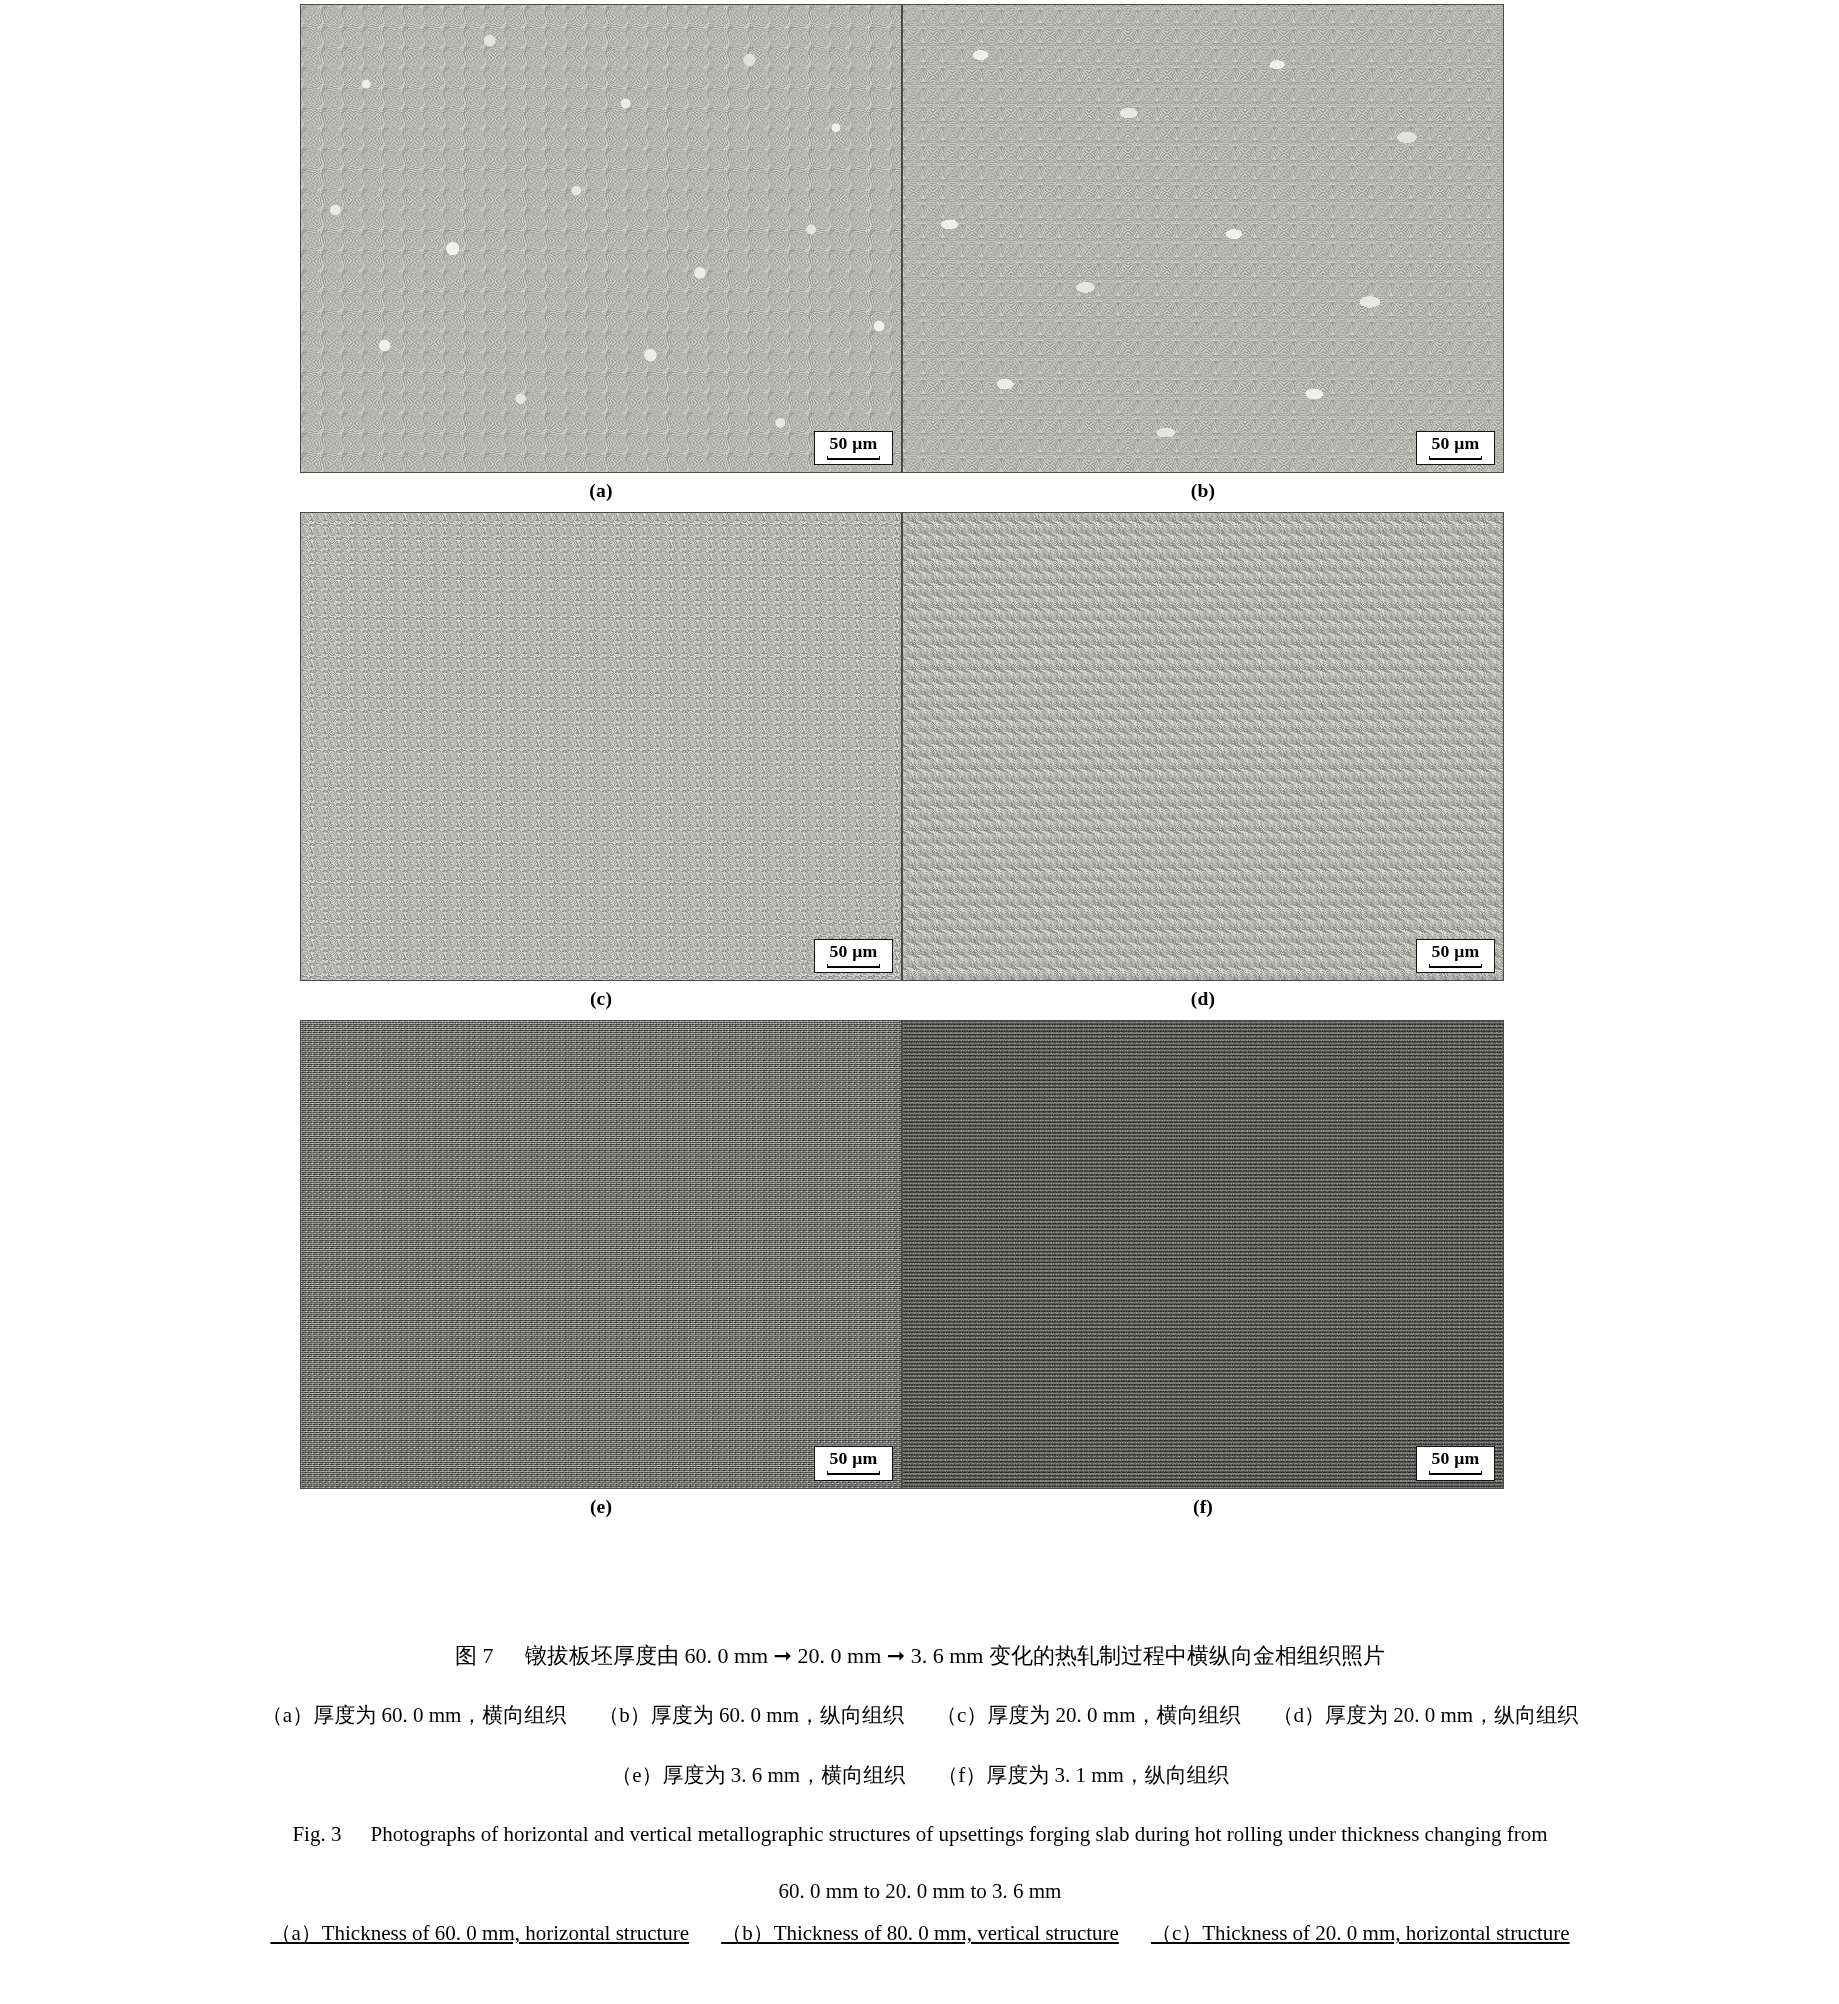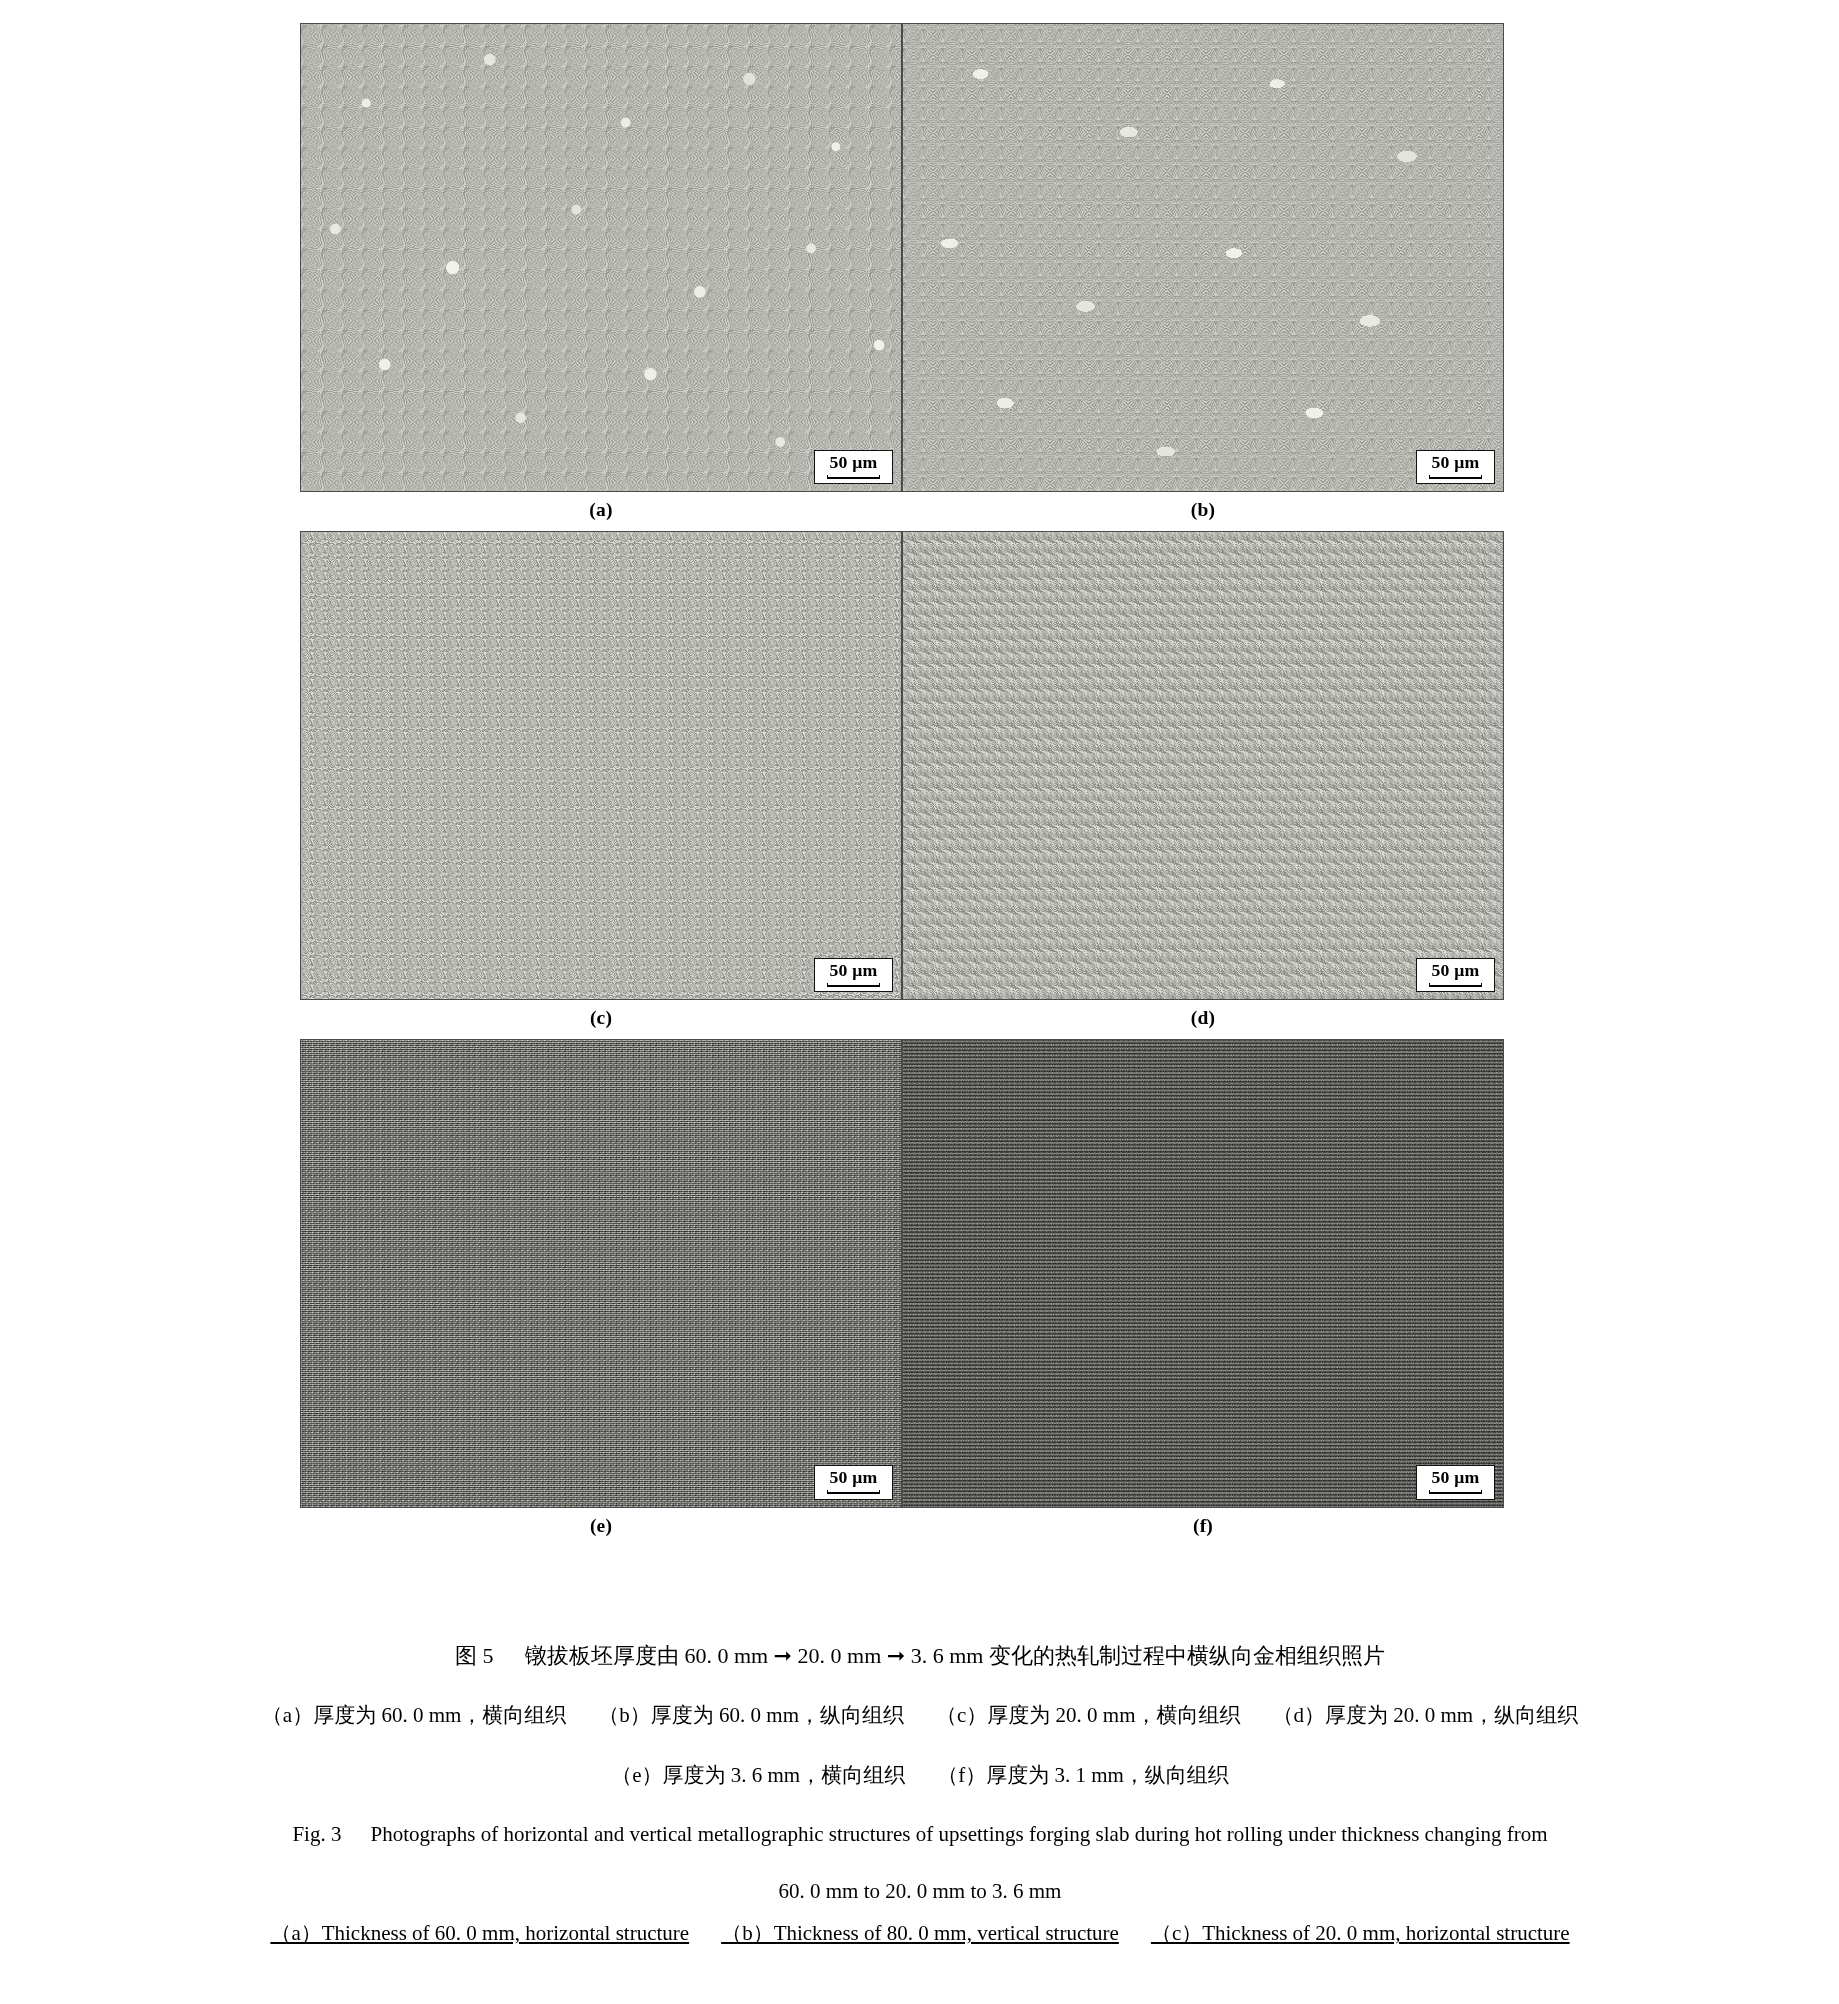--- a/index.html
+++ b/index.html
@@ -20,21 +20,20 @@
     height: 2005px;
     box-sizing: border-box;
   }
 
   
   .figure-grid {
     position: absolute;
     left: 300px;
     top: 4.4px;
     width: 1049px;
-    margin-top: 19px;
   }
   .fig-row {
     display: flex;
     justify-content: space-between;
     margin-bottom: 9.7px;
   }
   .fig-cell {
     width: 602px;
   }
   .micrograph {
@@ -328,21 +327,21 @@
         </div>
         <div class="panel-letter">(f)</div>
       </div>
     </div>
 
   </div>
 
   <div class="caption">
 
     <div class="cap-line cn-title">
-      <span>图 5</span>
+      <span>图 7</span>
       <span style="display:inline-block;width:20.3px"></span>
       <span>镦拔板坯厚度由 60. 0 mm ➞ 20. 0 mm ➞ 3. 6 mm 变化的热轧制过程中横纵向金相组织照片</span>
     </div>
 
     <div class="cap-line cn-sub">
       <span class="item">（a）厚度为 60. 0 mm，横向组织</span>
       <span class="item">（b）厚度为 60. 0 mm，纵向组织</span>
       <span class="item">（c）厚度为 20. 0 mm，横向组织</span>
       <span class="item">（d）厚度为 20. 0 mm，纵向组织</span>
     </div>

